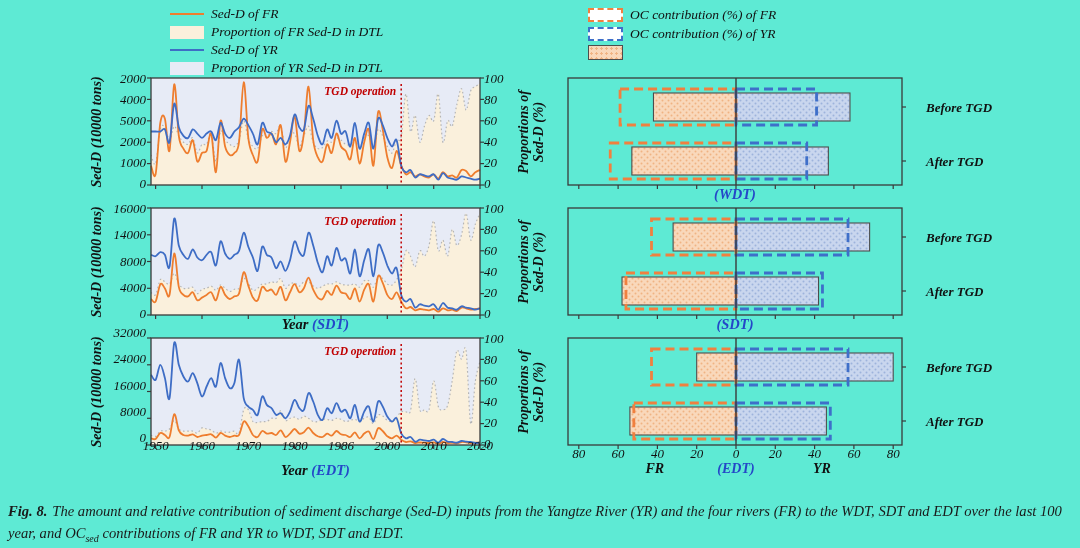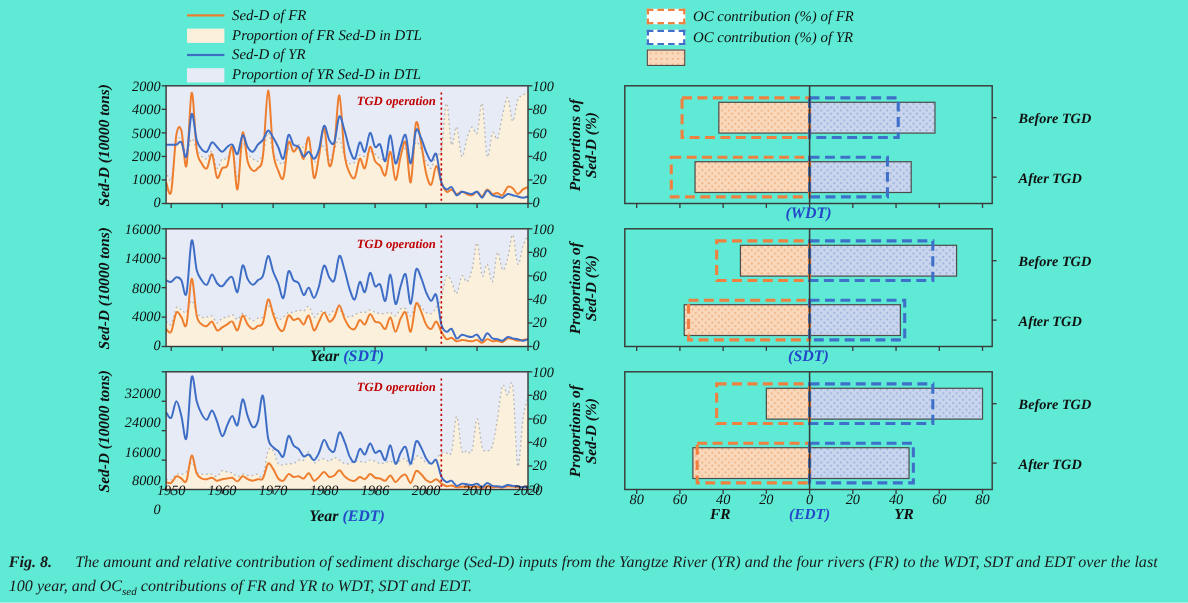--- a/index.html
+++ b/index.html
@@ -30,21 +30,21 @@
   .tag{color:#2447C8;font-weight:bold;}
   .yearrow,.bartickrow{position:absolute;height:14px;font-size:13px;}
   .yearrow{left:151px;width:329px;}
   .bartickrow{left:568px;width:334px;}
   .yearrow span,.bartickrow span{position:absolute;transform:translateX(-50%);}
   .bartag{position:absolute;left:568px;width:334px;text-align:center;font-weight:bold;font-size:14.5px;color:#2447C8;}
   .rowlab{position:absolute;left:906px;width:92px;font-weight:bold;font-size:13px;margin-left:20px;}
   .grouprow{position:absolute;left:568px;width:334px;height:16px;}
   .grouprow span{position:absolute;transform:translateX(-50%);font-weight:bold;font-size:14px;}
   .caption{position:absolute;left:8px;top:501px;width:1066px;font-size:14.6px;line-height:1.5;color:#1a1a1a;}
-  .caption b{margin-right:21px;}
+  .caption b{margin-right:5px;}
   sub{font-size:10px;}
 </style>
 </head>
 <body>
 
 <div class="fig">
 
   <svg width="0" height="0">
     <defs>
       <pattern id="patO" width="6" height="6" patternUnits="userSpaceOnUse">
@@ -190,21 +190,21 @@
       <span>40</span>
       <span>20</span>
       <span>0</span>
     </div>
   <div class="rlab" style="left:531px;top:261.5px;">
     <div>Proportions of</div>
     <div>Sed-D (%)</div>
   </div>
   <div class="xlab" style="top:316px;"><span>Year</span> <span class="tag">(SDT)</span></div>
 
-  <div class="yl" style="top:350px;">
+  <div class="yl" style="top:325px;">
       <span>32000</span>
       <span>24000</span>
       <span>16000</span>
       <span>8000</span>
       <span>0</span>
     </div>
   <div class="ylab" style="left:96px;top:391.5px;">Sed-D (10000 tons)</div>
   <svg class="ts" style="left:151px;top:338px;" width="329" height="107">
       <rect x="0" y="0" width="329" height="107" fill="#E7EBF6"></rect>
       <path d="M0,97.4C0.8,97.6 3.1,99.1 4.6,98.4C6.1,97.7 7.8,94 9.3,93.1C10.9,92.2 12.4,93.4 13.9,93.1C15.4,92.8 17,92.8 18.5,91C20.1,89.2 21.7,82.4 23.2,82.4C24.8,82.4 26.3,89.2 27.8,91C29.3,92.8 30.9,92.8 32.4,93.1C33.9,93.4 35.6,93.1 37.1,93.1C38.7,93.1 40.2,92.8 41.7,93.1C43.2,93.4 44.8,95.7 46.3,95.2C47.8,94.7 49.5,90.6 51,89.9C52.6,89.2 54.1,90.7 55.6,91C57.1,91.4 58.7,91.3 60.2,92C61.8,92.7 63.4,95 64.9,95.2C66.5,95.4 68,93.3 69.5,93.1C71,92.9 72.6,94 74.1,94.2C75.6,94.4 77.3,94.4 78.8,94.2C80.4,94 81.9,92.9 83.4,93.1C84.9,93.3 86.5,98.8 88,95.2C89.6,91.6 91.2,75.6 92.7,71.7C94.3,67.8 95.8,69.7 97.3,71.7C98.8,73.7 100.4,81.4 101.9,83.5C103.5,85.6 105.1,84.5 106.6,84.5C108.2,84.5 109.7,83.7 111.2,83.5C112.7,83.3 114.3,84 115.8,83.5C117.4,83 119,80.8 120.5,80.3C122.1,79.8 123.6,81.6 125.1,80.3C126.6,79.1 128.1,72.4 129.7,72.8C131.3,73.2 132.9,81.2 134.4,82.4C136,83.7 137.5,80.8 139,80.3C140.5,79.8 142,79 143.6,79.2C145.2,79.4 146.8,81.5 148.3,81.3C149.9,81.1 151.4,78.3 152.9,78.1C154.4,77.9 156,79.4 157.5,80.3C159.1,81.2 160.6,83 162.2,83.5C163.8,84 165.3,83.9 166.8,83.5C168.4,83.1 170,81.7 171.5,81.3C173.1,80.9 174.6,81.1 176.1,81.3C177.6,81.5 179.1,82.6 180.7,82.4C182.3,82.2 183.9,80.5 185.4,80.3C187,80.1 188.5,80.8 190,81.3C191.5,81.8 193,83.3 194.6,83.5C196.2,83.7 197.8,82.8 199.3,82.4C200.9,82 202.4,81.1 203.9,81.3C205.4,81.5 207,83.7 208.5,83.5C210.1,83.3 211.7,81 213.2,80.3C214.8,79.6 216.3,78.3 217.8,79.2C219.3,80.1 220.9,86 222.4,85.6C224,85.2 225.6,78.3 227.1,77C228.7,75.8 230.2,77.2 231.7,78.1C233.2,79 234.8,81.5 236.3,82.4C237.9,83.3 239.5,84 241,83.5C242.6,83 244.1,80.8 245.6,79.2C247.1,77.6 248.7,74.7 250.2,73.8C251.8,72.9 253.4,74 254.9,73.8C256.5,73.6 258,78.3 259.5,72.8C261,67.3 262.6,40.9 264.1,40.7C265.7,40.5 267.3,66.5 268.8,71.7C270.4,76.9 271.9,71.7 273.4,71.7C274.9,71.7 276.5,76.5 278,71.7C279.6,66.9 281.2,43.3 282.7,42.8C284.3,42.3 285.8,63.7 287.3,68.5C288.8,73.3 290.3,71.9 291.9,71.7C293.5,71.5 295.1,72.2 296.6,67.4C298.2,62.6 299.7,51.9 301.2,42.8C302.7,33.7 304.3,16.4 305.8,12.8C307.4,9.2 309,21.4 310.5,21.4C312.1,21.4 313.6,2.1 315.1,12.8C316.6,23.5 318.2,80.6 319.7,85.6C321.3,90.6 322.8,53.2 324.4,42.8C326,32.4 328.2,26.7 329,23.5L329,107 L0,107 Z" fill="#FAF0DC"></path>

